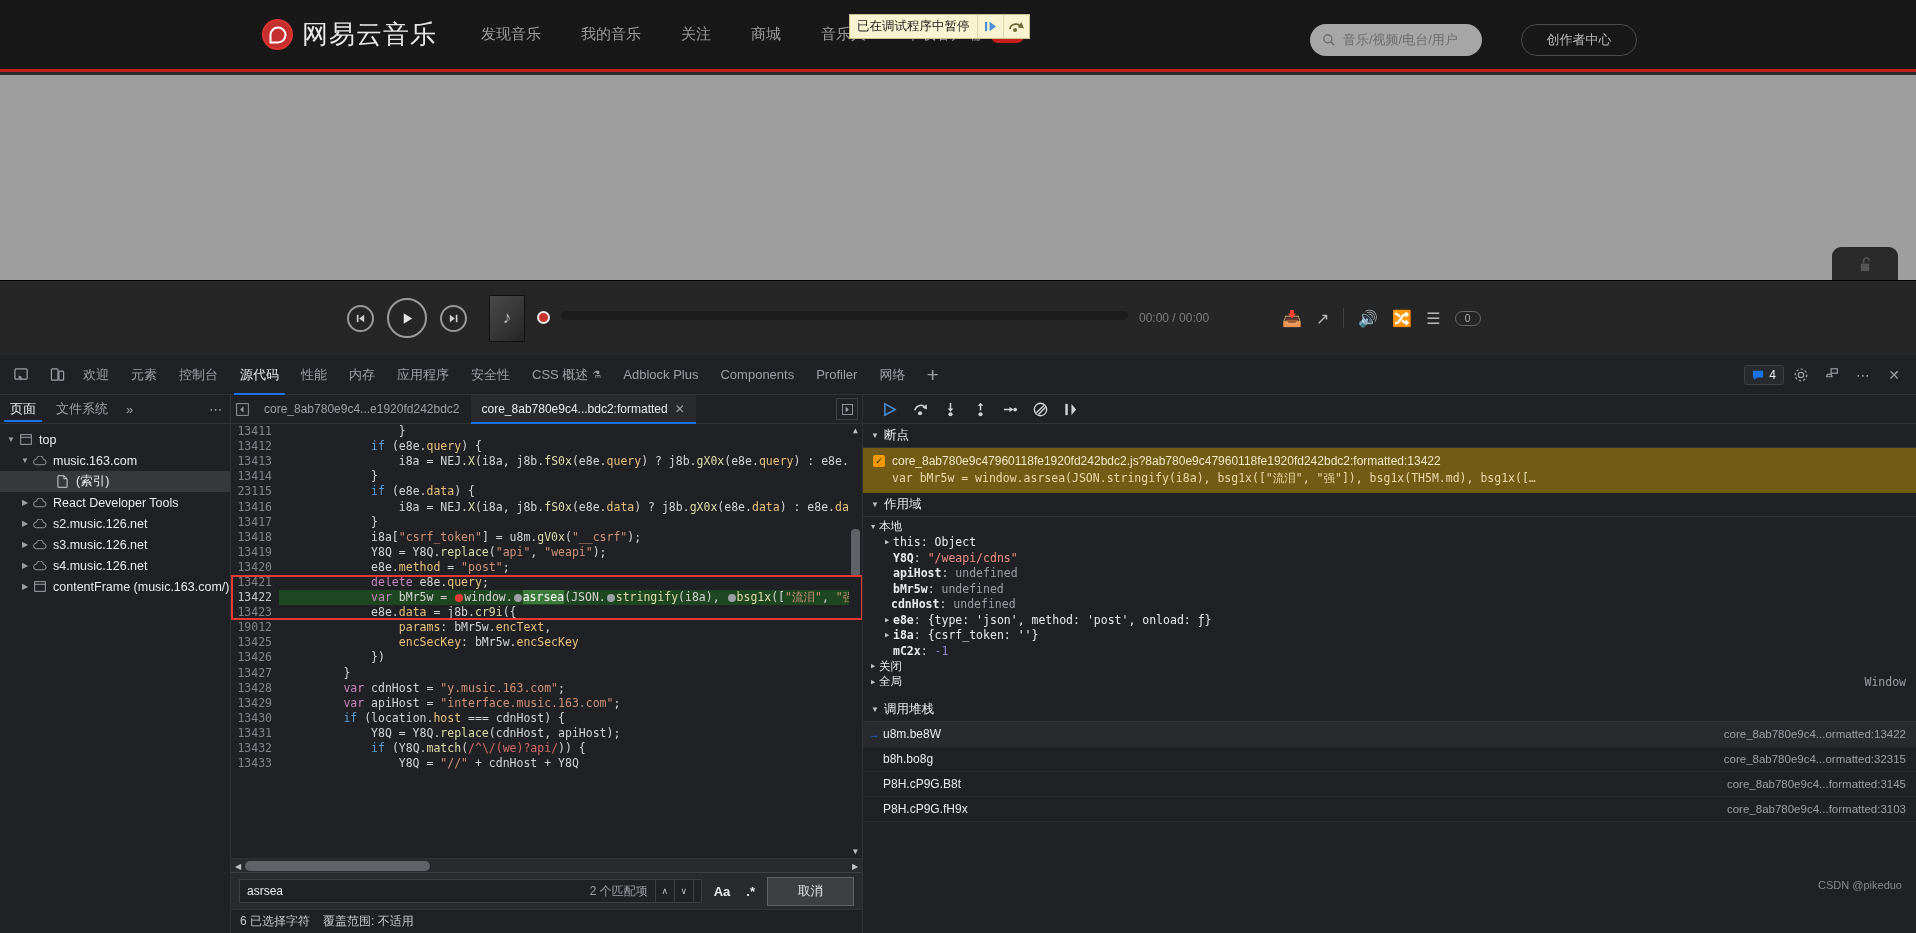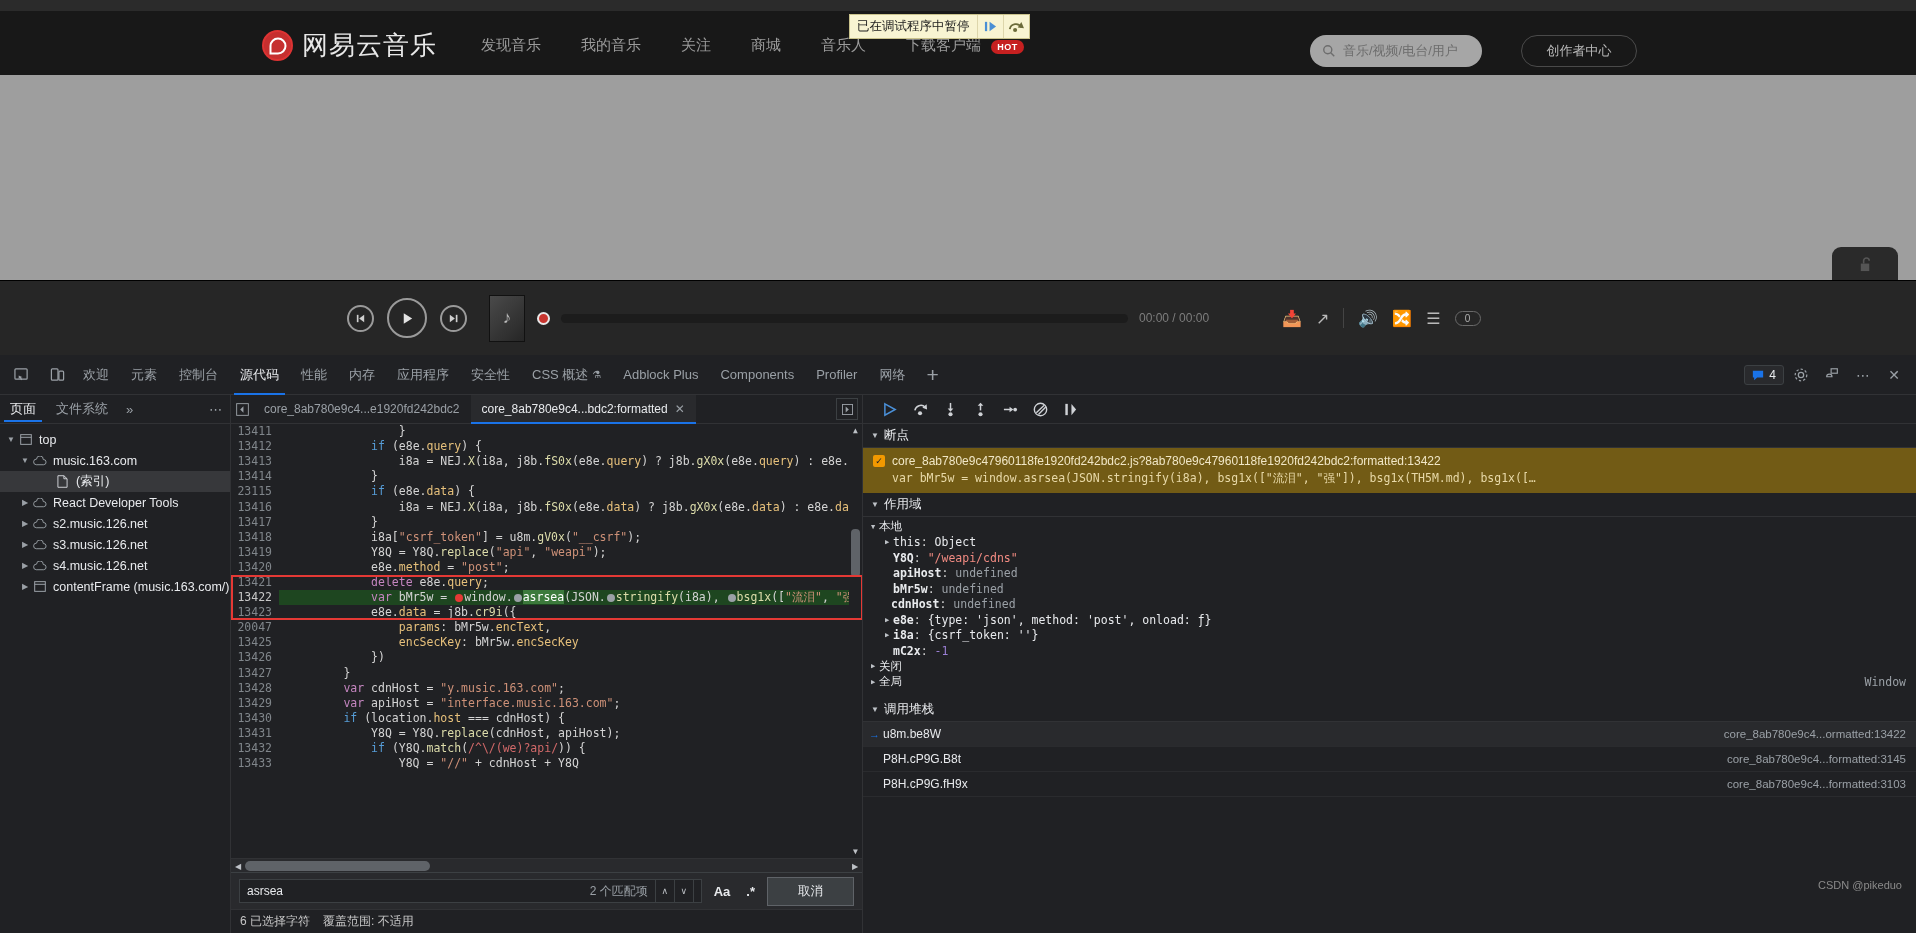--- a/index.html
+++ b/index.html
@@ -7,21 +7,21 @@
     width: 1916px; height: 933px;
     background: #202124;
     font-family: "Liberation Sans", "DejaVu Sans", sans-serif;
     overflow: hidden;
   }
   .page { position: relative; width: 1916px; height: 933px; }
 
   
   .site { position: absolute; left:0; top:0; width:1916px; height:355px; background:#2b2b2b; }
   .site-topbar {
-    position:absolute; left:0; top:11px; width:1916px; height:72px;
+    position:absolute; left:0; top:0; width:1916px; height:72px;
     background:#181818; border-bottom:3px solid #c21e1e;
     display:flex; align-items:center;
   }
   .logo-wrap { display:flex; align-items:center; margin-left:262px; }
   .logo-disc {
     width:31px; height:31px; border-radius:50%;
     background:#c62f2f; position:relative; margin-right:9px;
     border:2px solid #d33;
   }
   .logo-disc::before{
@@ -71,21 +71,21 @@
   
   .player {
     position:absolute; left:0; top:280px; width:1916px; height:75px;
     background:#262626; border-top:1px solid #000;
     display:flex; align-items:center;
   }
   .pbtn { border:2px solid #9a9a9a; border-radius:50%; display:flex; align-items:center; justify-content:center; color:#cfcfcf; }
   .pbtn.sm { width:27px; height:27px; font-size:12px; }
   .pbtn.lg { width:40px; height:40px; font-size:17px; }
   .cover { width:36px; height:47px; background:linear-gradient(135deg,#4a4a4a,#262626); border:1px solid #111; display:flex;align-items:center;justify-content:center;color:#bbb;font-size:17px;}
-  .prog-wrap { display:flex; align-items:center; gap:11px; }
+  .prog-wrap { display:flex; align-items:flex-start; gap:11px; }
   .prog-dot { width:13px; height:13px; border-radius:50%; background:#c8352f; border:2px solid #e9e9e9; }
   .prog-bar { width:567px; height:9px; background:#1c1c1c; border-radius:5px; }
   .time { color:#7d7d7d; font-size:12px; }
   .pr-ic { color:#b9b9b9; font-size:16px; }
   .vol-badge { width:26px; height:15px; border:1px solid #6a6a6a; border-radius:8px; color:#b0b0b0; font-size:10px; display:flex;align-items:center;justify-content:center;}
 
   
   .devtools { position:absolute; left:0; top:355px; width:1916px; height:578px; background:#202124; }
   .dt-tabs {
     height:40px; background:#202124; border-bottom:1px solid #313235;
@@ -494,21 +494,21 @@
           <div class="code-line"><span class="gut">13417</span><span class="code-txt"><span class="pl">            }</span></span></div>
           <div class="code-line"><span class="gut">13418</span><span class="code-txt"><span class="pl">            i8a[</span><span class="str">"csrf_token"</span><span class="pl">] = u8m.</span><span class="fn">gV0x</span><span class="pl">(</span><span class="str">"__csrf"</span><span class="pl">);</span></span></div>
           <div class="code-line"><span class="gut">13419</span><span class="code-txt"><span class="pl">            Y8Q = Y8Q.</span><span class="fn">replace</span><span class="pl">(</span><span class="str">"api"</span><span class="pl">, </span><span class="str">"weapi"</span><span class="pl">);</span></span></div>
           <div class="code-line"><span class="gut">13420</span><span class="code-txt"><span class="pl">            e8e.</span><span class="prop">method</span><span class="pl"> = </span><span class="str">"post"</span><span class="pl">;</span></span></div>
           <div class="code-line"><span class="gut">13421</span><span class="code-txt"><span class="kw">            delete</span><span class="pl"> e8e.</span><span class="prop">query</span><span class="pl">;</span></span></div>
           <div class="code-line exec">
             <span class="gut">13422</span>
             <span class="code-txt"><span class="pl">            </span><span class="kw">var</span><span class="pl"> bMr5w = </span><span class="dotmark red"></span><span class="pl">window.</span><span class="dotmark"></span><span class="mark">asrsea</span><span class="pl">(JSON.</span><span class="dotmark"></span><span class="fn">stringify</span><span class="pl">(i8a), </span><span class="dotmark"></span><span class="fn">bsg1x</span><span class="pl">([</span><span class="str">"流泪"</span><span class="pl">, </span><span class="str">"强</span></span>
           </div>
           <div class="code-line"><span class="gut">13423</span><span class="code-txt"><span class="pl">            e8e.</span><span class="prop">data</span><span class="pl"> = j8b.</span><span class="fn">cr9i</span><span class="pl">({</span></span></div>
-          <div class="code-line"><span class="gut">20047</span><span class="code-txt"><span class="pl">                </span><span class="prop">params</span><span class="pl">: bMr5w.</span><span class="prop">encText</span><span class="pl">,</span></span></div>
+          <div class="code-line"><span class="gut">19012</span><span class="code-txt"><span class="pl">                </span><span class="prop">params</span><span class="pl">: bMr5w.</span><span class="prop">encText</span><span class="pl">,</span></span></div>
           <div class="code-line"><span class="gut">13425</span><span class="code-txt"><span class="pl">                </span><span class="prop">encSecKey</span><span class="pl">: bMr5w.</span><span class="prop">encSecKey</span></span></div>
           <div class="code-line"><span class="gut">13426</span><span class="code-txt"><span class="pl">            })</span></span></div>
           <div class="code-line"><span class="gut">13427</span><span class="code-txt"><span class="pl">        }</span></span></div>
           <div class="code-line"><span class="gut">13428</span><span class="code-txt"><span class="pl">        </span><span class="kw">var</span><span class="pl"> cdnHost = </span><span class="str">"y.music.163.com"</span><span class="pl">;</span></span></div>
           <div class="code-line"><span class="gut">13429</span><span class="code-txt"><span class="pl">        </span><span class="kw">var</span><span class="pl"> apiHost = </span><span class="str">"interface.music.163.com"</span><span class="pl">;</span></span></div>
           <div class="code-line"><span class="gut">13430</span><span class="code-txt"><span class="pl">        </span><span class="kw2">if</span><span class="pl"> (location.</span><span class="prop">host</span><span class="pl"> === cdnHost) {</span></span></div>
           <div class="code-line"><span class="gut">13431</span><span class="code-txt"><span class="pl">            Y8Q = Y8Q.</span><span class="fn">replace</span><span class="pl">(cdnHost, apiHost);</span></span></div>
           <div class="code-line"><span class="gut">13432</span><span class="code-txt"><span class="pl">            </span><span class="kw2">if</span><span class="pl"> (Y8Q.</span><span class="fn">match</span><span class="pl">(</span><span class="rgx">/^\/(we)?api/</span><span class="pl">)) {</span></span></div>
           <div class="code-line"><span class="gut">13433</span><span class="code-txt"><span class="pl">                Y8Q = </span><span class="str">"//"</span><span class="pl"> + cdnHost + Y8Q</span></span></div>
 
@@ -682,20 +682,25 @@
           <span>调用堆栈</span>
         </div>
         <div>
           <div class="cs-row sel">
             <span class="cs-arrow">→</span>
             <span>u8m.be8W</span>
             <span class="cs-loc">core_8ab780e9c4...ormatted:13422</span>
           </div>
           <div class="cs-row">
             <span class="cs-arrow"></span>
+            <span>b8h.bo8g</span>
+            <span class="cs-loc">core_8ab780e9c4...ormatted:32315</span>
+          </div>
+          <div class="cs-row">
+            <span class="cs-arrow"></span>
             <span>P8H.cP9G.B8t</span>
             <span class="cs-loc">core_8ab780e9c4...formatted:3145</span>
           </div>
           <div class="cs-row">
             <span class="cs-arrow"></span>
             <span>P8H.cP9G.fH9x</span>
             <span class="cs-loc">core_8ab780e9c4...formatted:3103</span>
           </div>
         </div>
         <div class="watermark">CSDN @pikeduo</div>

